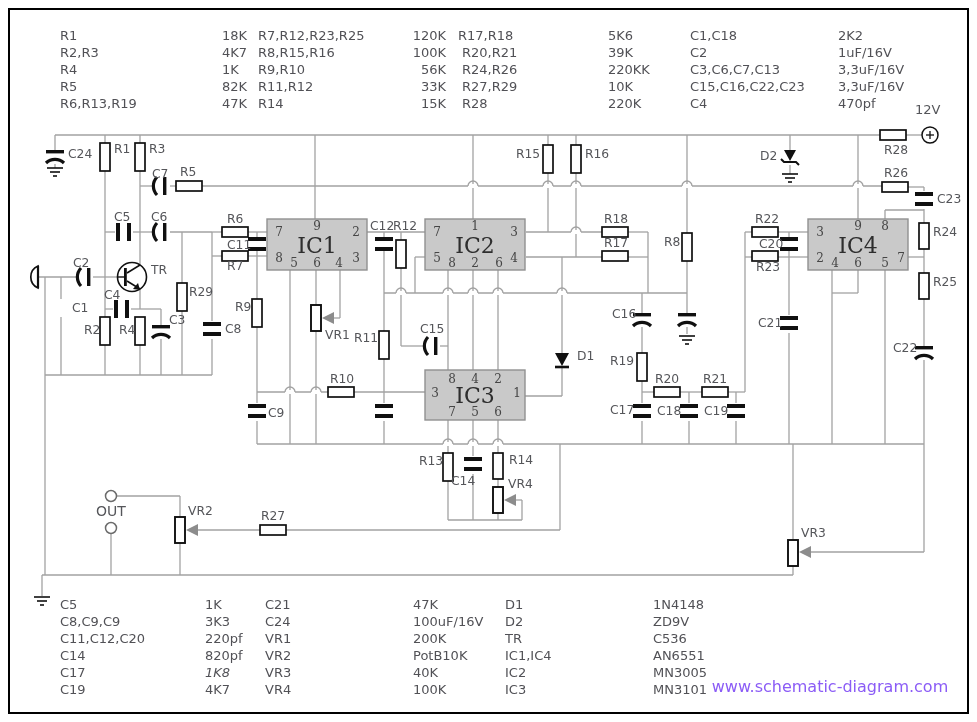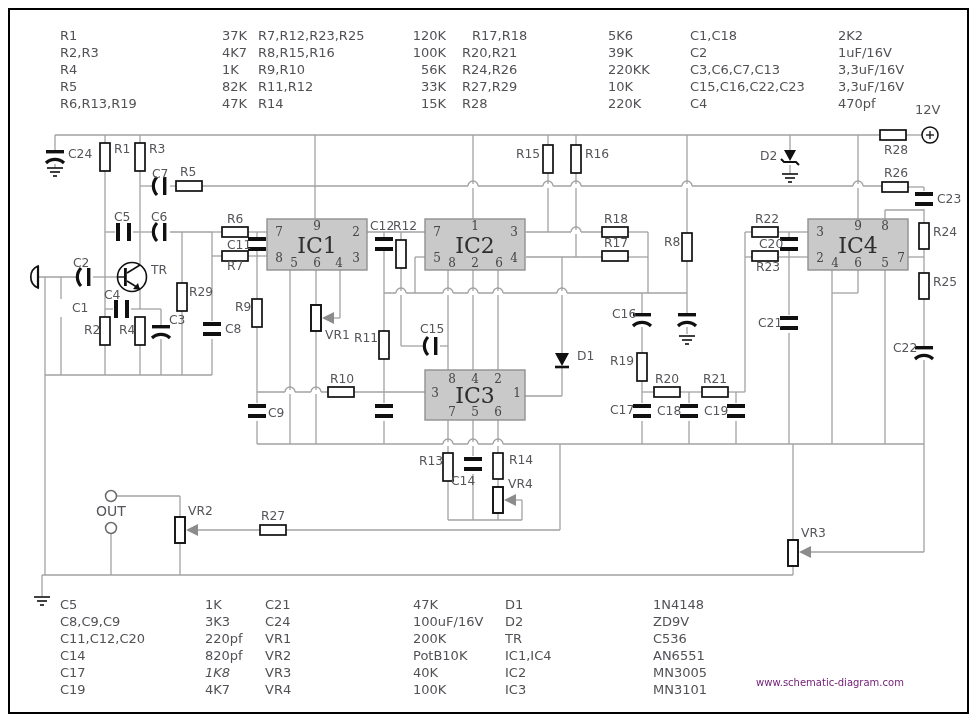--- a/index.html
+++ b/index.html
@@ -2,21 +2,21 @@
 <html><head>
 <meta charset="utf-8">
 <style>
   html,body{margin:0;padding:0;background:#ffffff;}
   .page{position:relative;width:977px;height:722px;background:#fff;font-family:"DejaVu Sans",sans-serif;overflow:hidden;}
   .frame{position:absolute;left:8px;top:8px;width:957px;height:702px;border:2px solid #000;}
   .cell{position:absolute;font-size:13px;color:#515156;white-space:pre;line-height:15px;}
   .cell.r{text-align:right;}
   #schem{position:absolute;left:0;top:0;}
   .title{position:absolute;left:700px;top:641px;width:260px;text-align:center;font-weight:bold;font-size:25px;letter-spacing:1px;color:#070707;}
-  .site{position:absolute;left:690px;top:677px;width:280px;text-align:center;font-size:10px;color:#701a75;}
+  .site{position:absolute;left:690px;top:677px;width:280px;text-align:center;font-size:16px;color:#8b5cf6;}
 </style>
 </head>
 <body>
 
 <div class="page">
   <div class="frame"></div>
   <svg id="schem" width="977" height="722" viewBox="0 0 977 722">
       <line x1="55" y1="135" x2="880" y2="135" stroke="#a2a2a2" stroke-width="1.3"></line>
       <line x1="906" y1="135" x2="922" y2="135" stroke="#a2a2a2" stroke-width="1.3"></line>
       <line x1="55" y1="135" x2="55" y2="150" stroke="#a2a2a2" stroke-width="1.3"></line>
@@ -399,40 +399,40 @@
       <text x="509" y="464" font-size="12.3px" font-family="&quot;DejaVu Sans&quot;,sans-serif" fill="#55565a">R14</text>
       <text x="508" y="488" font-size="12.3px" font-family="&quot;DejaVu Sans&quot;,sans-serif" fill="#55565a">VR4</text>
       <text x="188" y="515" font-size="12.3px" font-family="&quot;DejaVu Sans&quot;,sans-serif" fill="#55565a">VR2</text>
       <text x="261" y="520" font-size="12.3px" font-family="&quot;DejaVu Sans&quot;,sans-serif" fill="#55565a">R27</text>
       <text x="801" y="537" font-size="12.3px" font-family="&quot;DejaVu Sans&quot;,sans-serif" fill="#55565a">VR3</text>
       <text x="96" y="516" font-size="14px" font-family="&quot;DejaVu Sans&quot;,sans-serif" fill="#55565a">OUT</text>
       <text x="915" y="114" font-size="13px" font-family="&quot;DejaVu Sans&quot;,sans-serif" fill="#55565a">12V</text>
     </svg>
   <div id="tables-top">
       <div class="cell" style="left: 60px; top: 28px;">R1</div>
-      <div class="cell" style="left: 222px; top: 28px;">37K</div>
+      <div class="cell" style="left: 222px; top: 28px;">18K</div>
       <div class="cell" style="left: 60px; top: 45px; text-align: center;">R2,R3</div>
       <div class="cell" style="left: 222px; top: 45px;">4K7</div>
       <div class="cell" style="left: 60px; top: 62px;">R4</div>
       <div class="cell" style="left: 222px; top: 62px;">1K</div>
       <div class="cell" style="left: 60px; top: 79px;">R5</div>
       <div class="cell" style="left: 222px; top: 79px;">82K</div>
       <div class="cell" style="left: 60px; top: 96px;">R6,R13,R19</div>
       <div class="cell" style="left: 222px; top: 96px;">47K</div>
       <div class="cell" style="left: 258px; top: 28px;">R7,R12,R23,R25</div>
       <div class="cell r" style="left: 384px; width: 62px; top: 28px;">120K</div>
       <div class="cell" style="left: 258px; top: 45px;">R8,R15,R16</div>
       <div class="cell r" style="left: 384px; width: 62px; top: 45px;">100K</div>
       <div class="cell" style="left: 258px; top: 62px;">R9,R10</div>
       <div class="cell r" style="left: 384px; width: 62px; top: 62px;">56K</div>
       <div class="cell" style="left: 258px; top: 79px;">R11,R12</div>
       <div class="cell r" style="left: 384px; width: 62px; top: 79px;">33K</div>
       <div class="cell" style="left: 258px; top: 96px;">R14</div>
       <div class="cell r" style="left: 384px; width: 62px; top: 96px;">15K</div>
-      <div class="cell" style="left: 472px; top: 28px; text-align: center;">R17,R18</div>
+      <div class="cell" style="left: 458px; top: 28px; text-align: center;">R17,R18</div>
       <div class="cell" style="left: 608px; top: 28px;">5K6</div>
       <div class="cell" style="left: 462px; top: 45px;">R20,R21</div>
       <div class="cell" style="left: 608px; top: 45px;">39K</div>
       <div class="cell" style="left: 462px; top: 62px;">R24,R26</div>
       <div class="cell" style="left: 608px; top: 62px;">220KK</div>
       <div class="cell" style="left: 462px; top: 79px;">R27,R29</div>
       <div class="cell" style="left: 608px; top: 79px;">10K</div>
       <div class="cell" style="left: 462px; top: 96px;">R28</div>
       <div class="cell" style="left: 608px; top: 96px;">220K</div>
       <div class="cell" style="left: 690px; top: 28px;">C1,C18</div>

